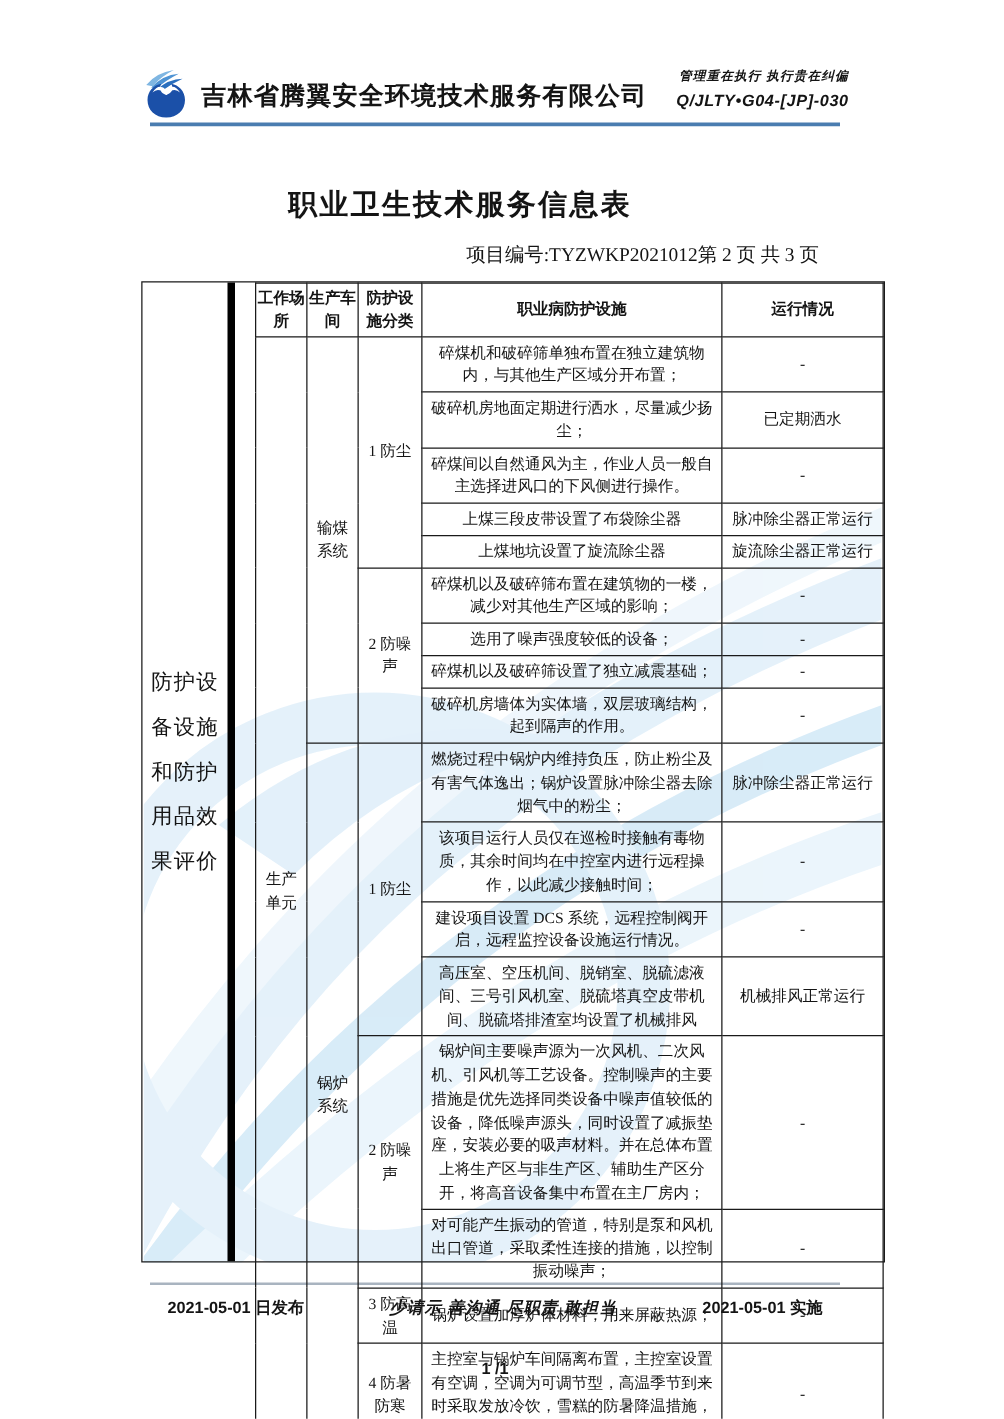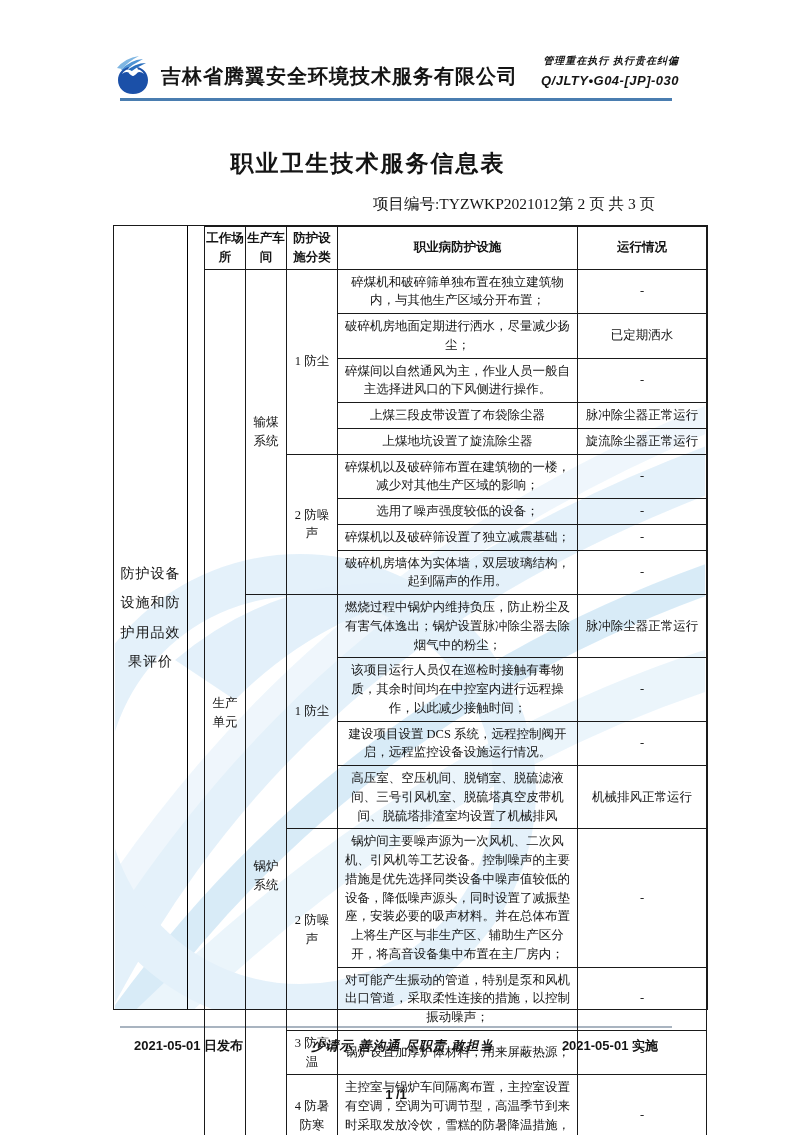--- a/index.html
+++ b/index.html
@@ -21,22 +21,22 @@
   
   .title{position:absolute;top:148px;left:0;width:736px;text-align:center;
     font-family:"Liberation Sans",sans-serif;font-weight:bold;font-size:23px;letter-spacing:2px;}
   .meta{position:absolute;top:194px;left:108px;width:547px;display:flex;
     justify-content:flex-end;font-size:15.5px;}
   
   .wm{position:absolute;top:230px;left:115px;width:590px;height:780px;z-index:0;pointer-events:none;}
   
   .outer{position:absolute;top:225px;left:113px;width:595px;height:785px;
     border:1.6px solid #1a1a1a;display:flex;z-index:1;box-sizing:border-box;background:transparent;}
-  .seclabel{width:76px;border-right:1px solid #000000;display:flex;align-items:center;
-    justify-content:center;text-align:center;font-size:14px;line-height:2.1;
+  .seclabel{width:76px;border-right:6px solid #000000;display:flex;align-items:center;
+    justify-content:center;text-align:center;font-size:17px;line-height:2.1;
     padding:0 6px;box-sizing:border-box;letter-spacing:1px;}
   .restwrap{flex:1;padding-left:16px;box-sizing:border-box;}
   table.inner{width:100%;border-collapse:collapse;table-layout:fixed;
     font-size:12.5px;line-height:1.5;}
   table.inner td,table.inner th{border:1px solid #1a1a1a;text-align:center;
     vertical-align:middle;padding:3px 3px;box-sizing:border-box;font-weight:normal;
     background:transparent;word-break:break-all;}
   table.inner th{font-weight:bold;font-size:12.5px;height:32px;padding:2px 1px;}
   .col-workplace{width:41px;} .col-workshop{width:41px;} .col-category{width:51px;}
   .col-facility{width:240px;} .col-status{width:129px;}

